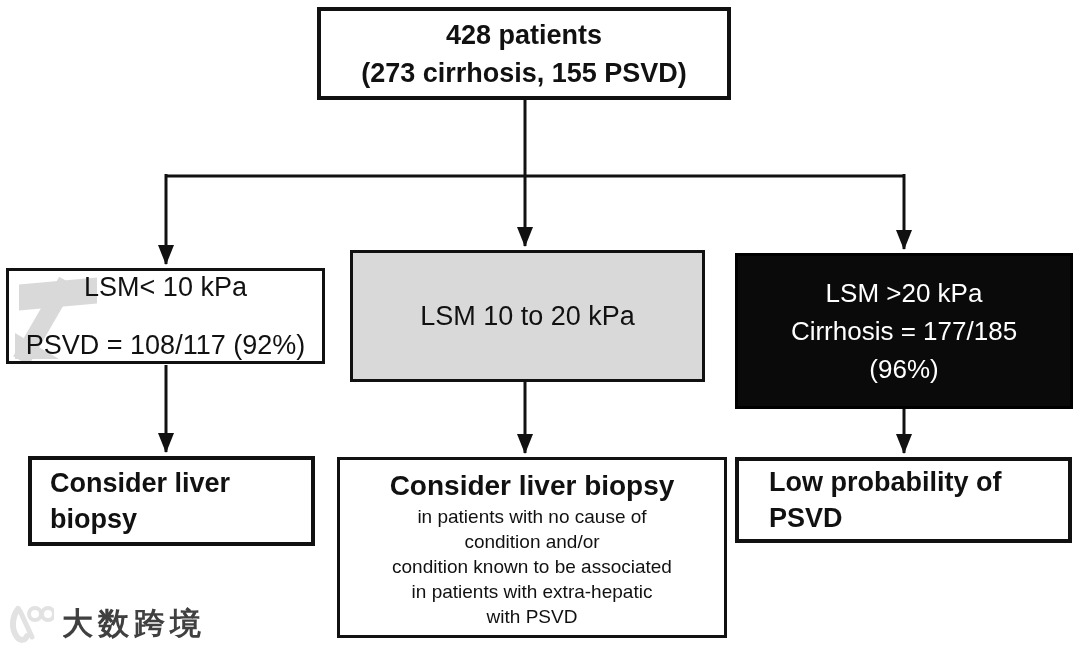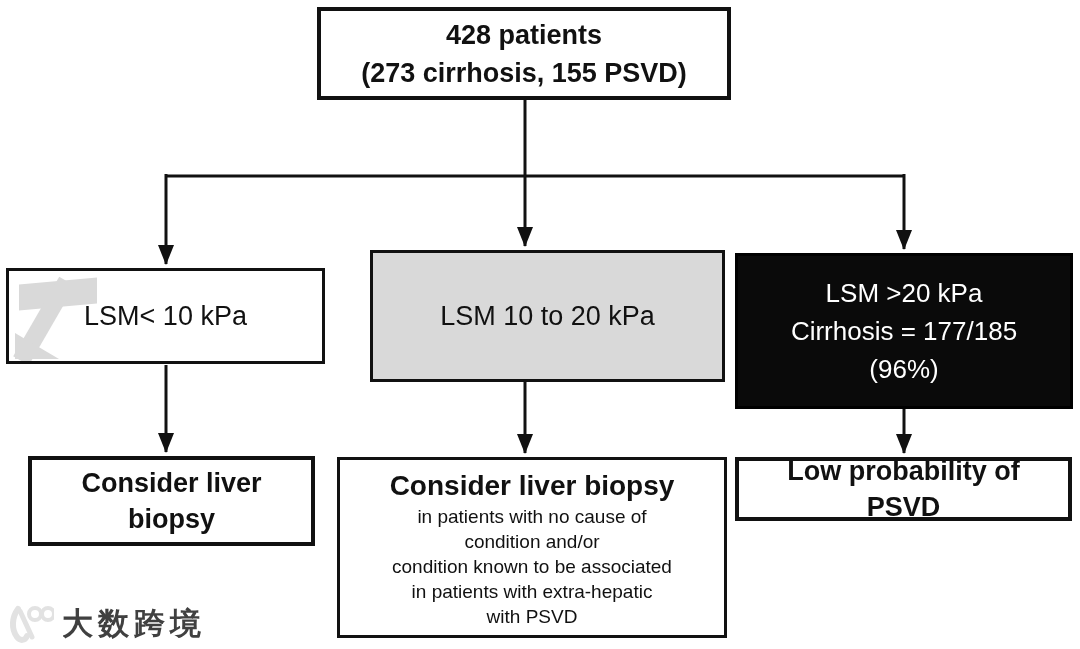--- a/index.html
+++ b/index.html
@@ -13,61 +13,60 @@
   }
   svg.connectors{position:absolute;left:0;top:0;z-index:1;}
   .ln{stroke:#111111;stroke-width:3;fill:none;}
   .arr{marker-end:url(#arrowhead);}
 
   .node{
     position:absolute;
     box-sizing:border-box;
     display:flex;flex-direction:column;
     align-items:center;justify-content:center;
-    text-align:center;
     background:#ffffff;
     border:3px solid #111111;
     z-index:2;
   }
   .node .txt{position:relative;z-index:2;}
 
   .root-node{
     left:317px;top:7px;width:414px;height:93px;
     border-width:4px;
     font-weight:bold;font-size:27px;line-height:38px;
   }
   .branch-left{
     left:6px;top:268px;width:319px;height:96px;
     font-size:27px;line-height:38px;gap:20px;
   }
   .branch-mid{
     left:350px;top:250px;width:355px;height:132px;
     background:#d9d9d9;
-    font-size:27px;line-height:40px;margin-left:20px;
+    font-size:27px;line-height:40px;
   }
   .branch-right{
     left:735px;top:253px;width:338px;height:156px;
     background:#0a0a0a;color:#ffffff;border-color:#000000;
     font-size:26px;line-height:38px;
   }
   .outcome-left{
     left:28px;top:456px;width:287px;height:90px;
     border-width:4px;
     font-weight:bold;font-size:27px;line-height:36px;
     padding:0 18px;
   }
   .outcome-mid{
     left:337px;top:457px;width:390px;height:181px;
     justify-content:flex-start;
     padding-top:8px;
   }
   .outcome-mid .title{font-weight:bold;font-size:28px;line-height:36px;}
   .outcome-mid .bodyline{font-size:19px;line-height:25px;}
   .outcome-right{
-    left:735px;top:457px;width:337px;height:64px;
+    left:735px;top:457px;width:337px;height:86px;
     border-width:4px;
     font-weight:bold;font-size:27px;line-height:36px;
     padding:0 30px;
   }
 
   
   .wm-glyph{position:absolute;left:0;top:0;width:100%;height:100%;overflow:hidden;z-index:1;}
   .wm-glyph .wm-bar{position:absolute;left:10px;top:10px;width:78px;height:26px;background:#d9d9d9;transform:skewY(-5deg);}
   .wm-glyph .wm-diag{position:absolute;left:26px;top:4px;width:18px;height:92px;background:#d9d9d9;transform:rotate(30deg);}
   .wm-glyph .wm-tri{position:absolute;left:6px;bottom:2px;width:0;height:0;border-left:44px solid #d9d9d9;border-top:26px solid transparent;}
@@ -109,20 +108,21 @@
     <div class="txt">(273 cirrhosis, 155 PSVD)</div>
   </div>
 
   <div class="node branch-left">
     <div class="wm-glyph">
       <div class="wm-bar"></div>
         <div class="wm-diag"></div>
         <div class="wm-tri"></div>
     </div>
     <div class="txt">LSM&lt; 10 kPa</div>
+    <div class="txt">PSVD = 108/117 (92%)</div>
   </div>
 
   <div class="node branch-mid">
     <div class="txt">LSM 10 to 20 kPa</div>
   </div>
 
   <div class="node branch-right">
     <div class="txt">LSM &gt;20 kPa</div>
     <div class="txt">Cirrhosis = 177/185</div>
     <div class="txt">(96%)</div>

